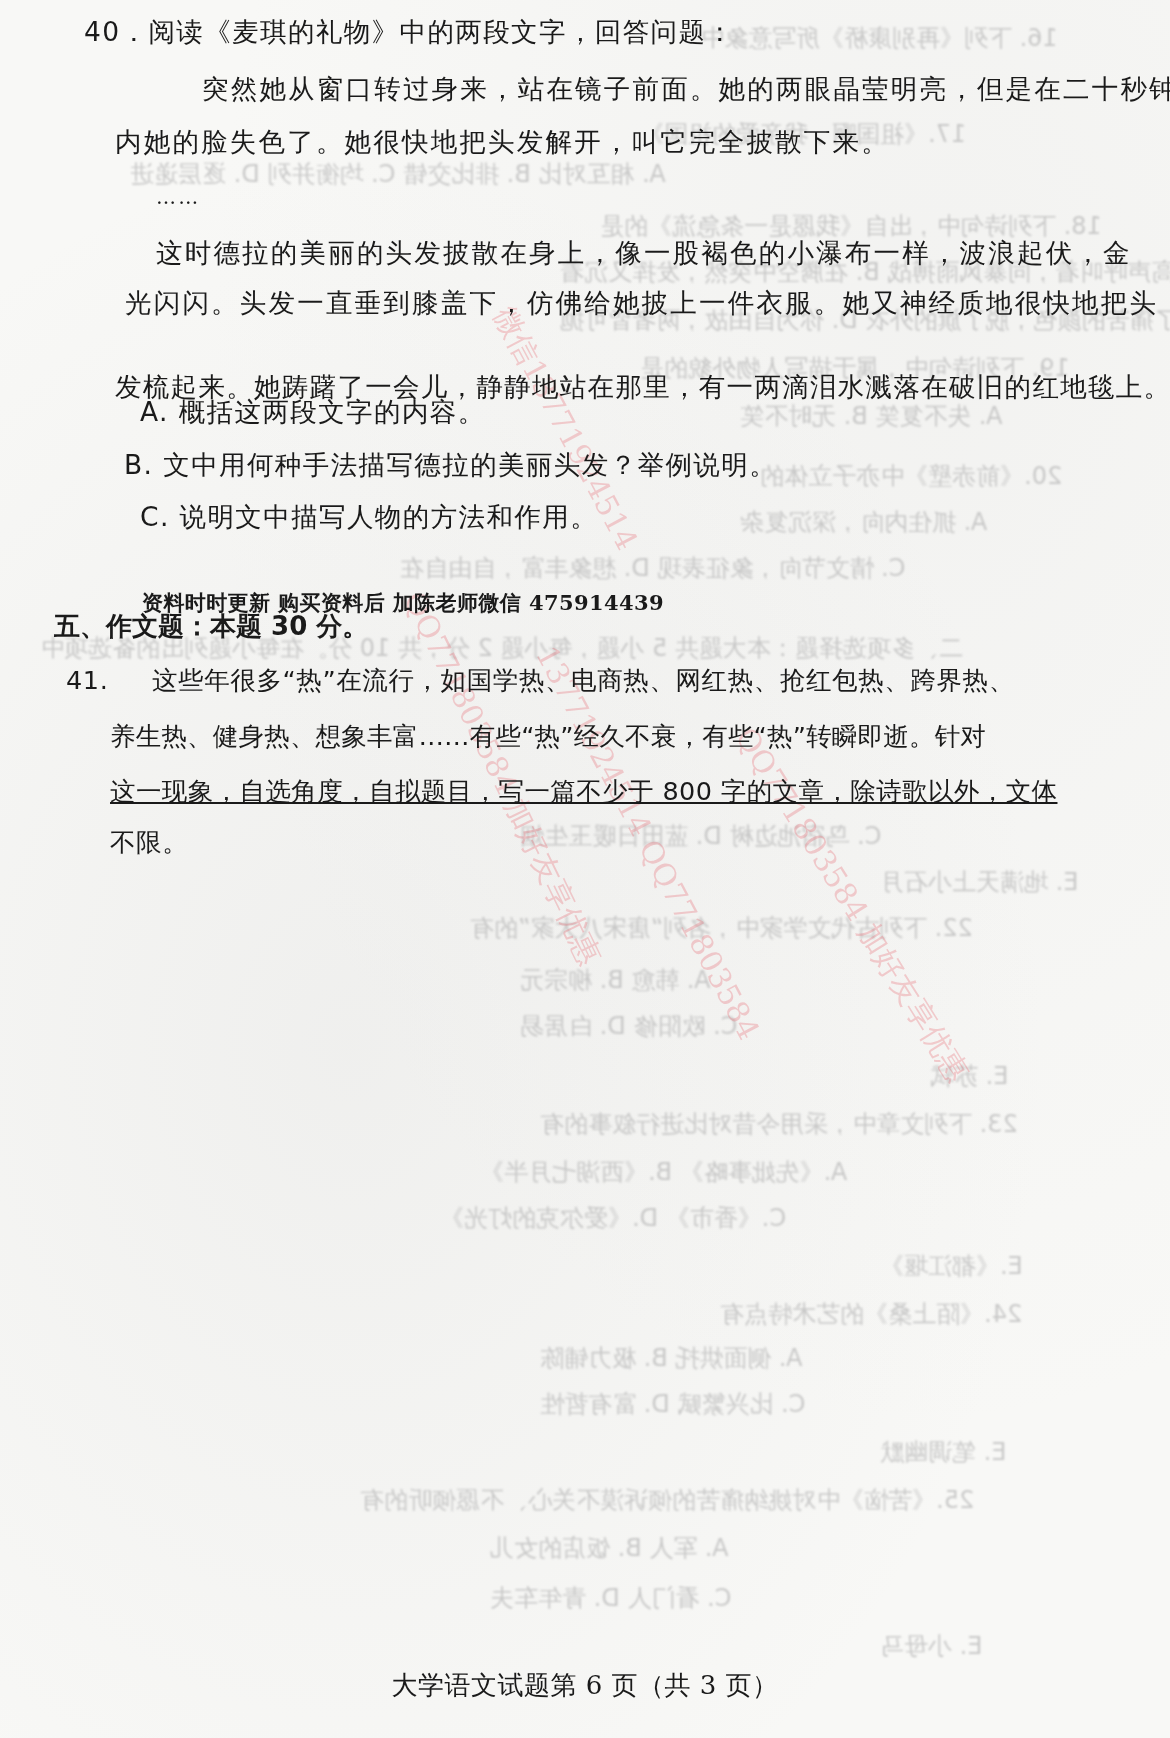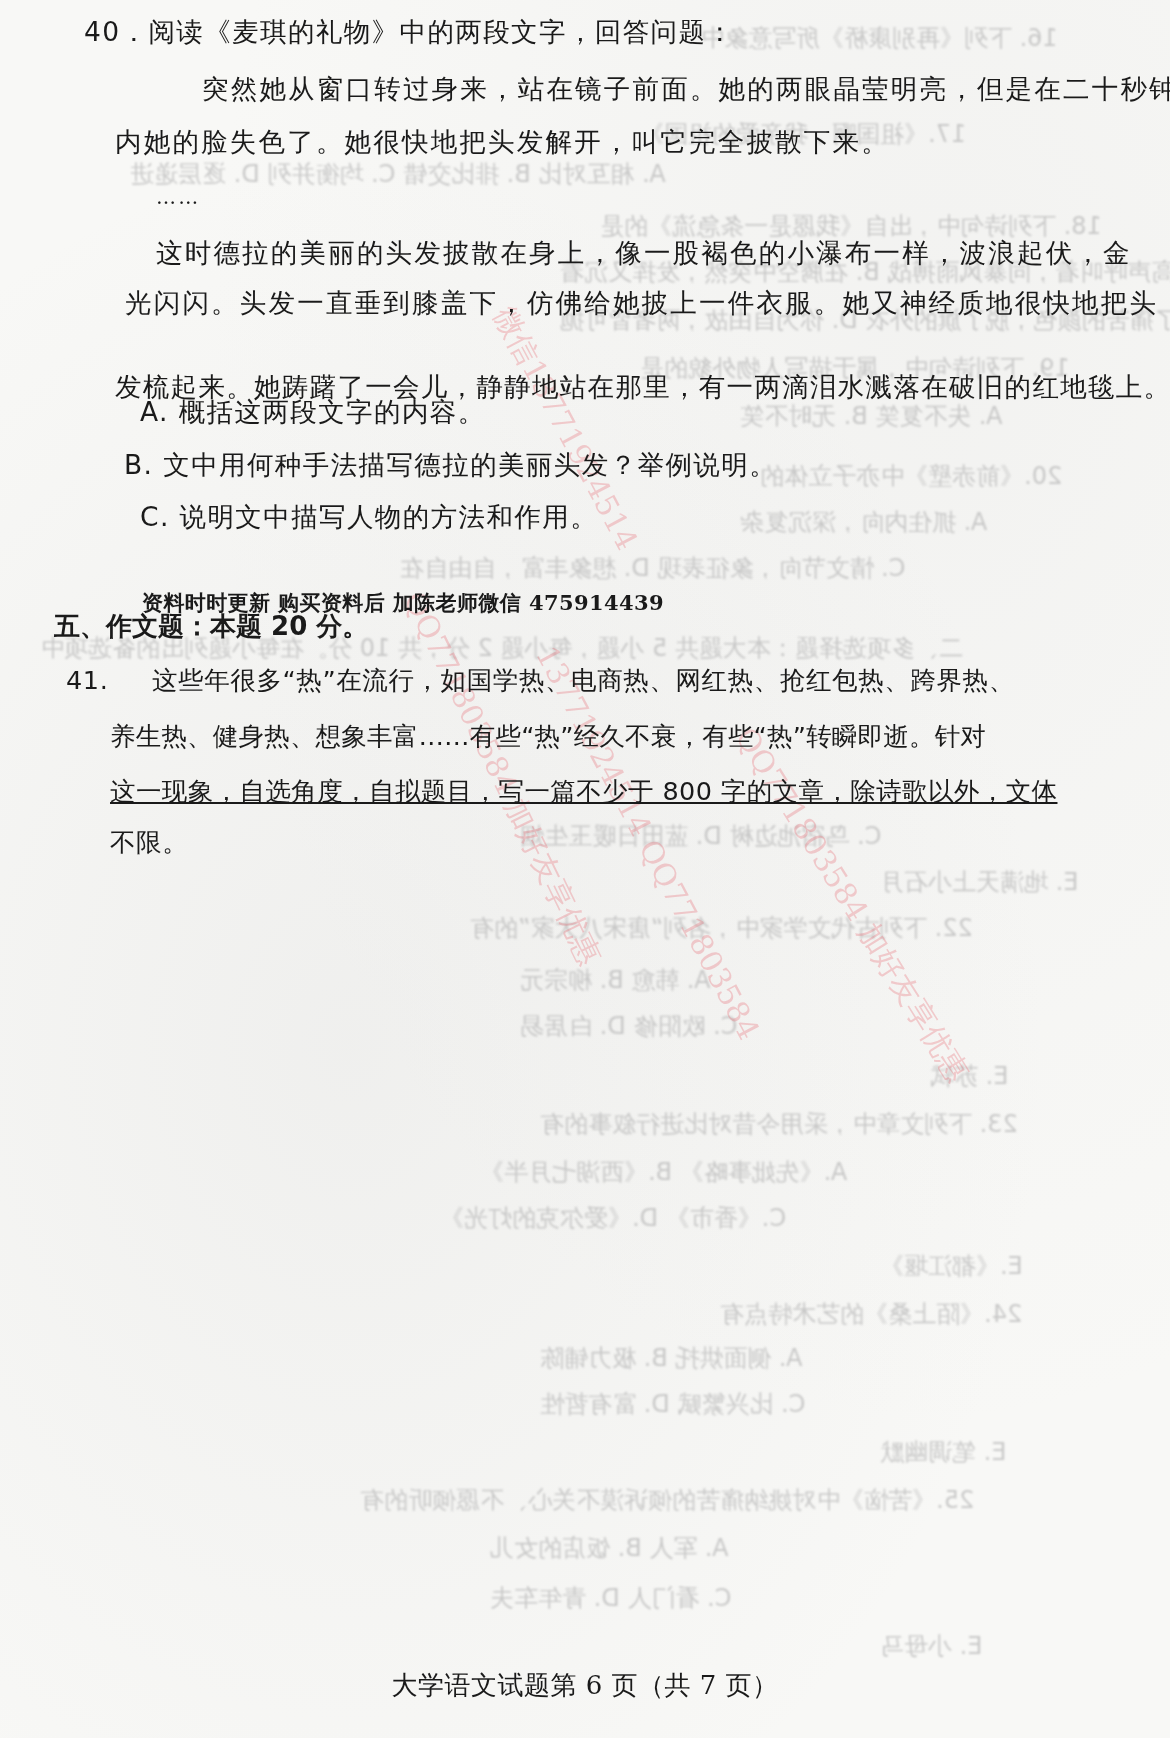--- a/index.html
+++ b/index.html
@@ -109,23 +109,23 @@
     <span>文中用何种手法描写德拉的美丽头发？举例说明。</span>
   </div>
   <div class="line sans" style="top:500px;left:112px;">
     <span>C.</span>
     <span>说明文中描写人物的方法和作用。</span>
   </div>
 
   <div class="line promo" style="top:554px;left:142px;margin-top:32px;">资料时时更新 购买资料后 加陈老师微信 475914439</div>
 </div>
 
-<div class="line section" style="top:609px;left:54px;">五、作文题：本题 20 分。</div>
+<div class="line section" style="top:609px;left:54px;">五、作文题：本题 30 分。</div>
 
 <div>
   <div class="line essay" style="top:663px;left:66px;">41.</div>
   <div class="line essay" style="top:663px;left:152px;">这些年很多“热”在流行，如国学热、电商热、网红热、抢红包热、跨界热、</div>
   <div class="line essay" style="top:719px;left:110px;letter-spacing:0.2px;">养生热、健身热、想象丰富……有些“热”经久不衰，有些“热”转瞬即逝。针对</div>
   <div class="line essay" style="top:774px;left:110px;letter-spacing:0.4px;text-decoration:underline;">这一现象，自选角度，自拟题目，写一篇不少于 800 字的文章，除诗歌以外，文体</div>
   <div class="line essay" style="top:825px;left:110px;">不限。</div>
 </div>
 
-<div class="footer">大学语文试题第 6 页（共 7 页）</div>
+<div class="footer">大学语文试题第 6 页（共 3 页）</div>
 
 </body></html>

